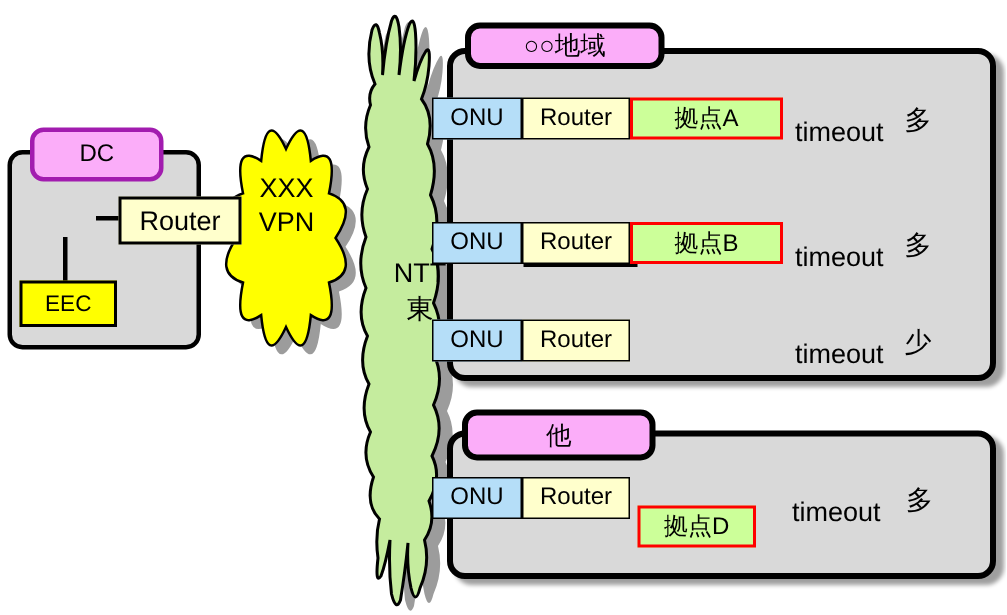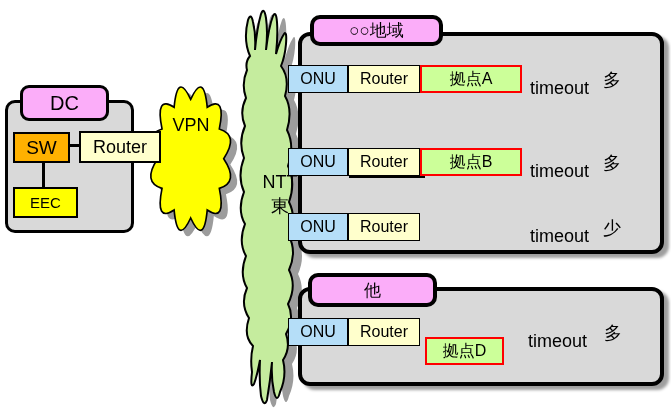--- a/index.html
+++ b/index.html
@@ -17,22 +17,22 @@
   html,body{margin:0;padding:0;background:#fff;}
   #stage{
     position:relative;width:671px;height:410px;background:#fff;overflow:hidden;
     font-family:"Liberation Sans","DejaVu Sans",sans-serif;color:#000;
   }
   .abs{position:absolute;}
   
   .dc-panel{left:5px;top:100px;width:123px;height:127px;background:var(--panel-gray);
     border:3px solid #000;border-radius:10px;z-index:3;}
   .dc-label{left:20px;top:85px;width:83px;height:30px;background:var(--label-pink);
-    border:3px solid #000000;border-radius:9px;z-index:5;
-    display:flex;align-items:center;justify-content:center;font-size:20px;}
+    border:3px solid #a21caf;border-radius:9px;z-index:5;
+    display:flex;align-items:center;justify-content:center;font-size:16px;}
   .sw-box{left:13px;top:132px;width:53px;height:27px;background:var(--sw-orange);
     border:2px solid #000;z-index:5;display:flex;align-items:center;justify-content:center;font-size:19px;}
   .eec-box{left:13px;top:187px;width:61px;height:27px;background:var(--eec-yellow);
     border:2px solid #000;z-index:5;display:flex;align-items:center;justify-content:center;font-size:15px;}
   .routerL-box{left:79px;top:131px;width:78px;height:28px;background:var(--router-cream);
     border:2px solid #000;z-index:6;display:flex;align-items:center;justify-content:center;font-size:18px;}
   .conn-h{left:64px;top:144px;width:17px;height:3px;background:#000;z-index:4;}
   .conn-v{left:42px;top:158px;width:3px;height:30px;background:#000;z-index:4;}
   
   .cloud-svg{left:141px;top:70px;width:101px;height:179px;z-index:1;overflow:visible;}
@@ -63,31 +63,31 @@
   .t-level{position:absolute;top:3px;left:315px;font-size:18px;}
   .stray-line{left:349px;top:176px;width:76px;height:2px;background:#000;z-index:6;}
 </style>
 </head>
 <body>
 
 <div id="stage">
 
   <div class="abs dc-panel"></div>
   <div class="abs dc-label">DC</div>
-  <div class="abs sw-box">SW</div>
   <div class="abs routerL-box">Router</div>
   <div class="abs eec-box">EEC</div>
   <div class="abs conn-h"></div>
   <div class="abs conn-v"></div>
 
   <svg class="abs cloud-svg" viewBox="-6 -13 122 212" preserveAspectRatio="none">
     <path transform="translate(8,7)" fill="#9c9c9c" stroke="none" d="M93.9 92 Q112.8 119.8 88.6 127.2 Q97.1 167.9 74 152.9 Q69.8 195.6 54 162.3 Q38.2 195.6 34 152.9 Q10.9 167.9 19.4 127.2 Q-4.8 119.8 14.1 92 Q-4.8 64.2 19.4 56.8 Q10.9 16.1 34 31.1 Q38.2 -11.6 54 21.7 Q69.8 -11.6 74 31.1 Q97.1 16.1 88.6 56.8 Q112.8 64.2 93.9 92 Z"></path>
     <path fill="#FFFF00" stroke="#000" stroke-width="2" d="M93.9 92 Q112.8 119.8 88.6 127.2 Q97.1 167.9 74 152.9 Q69.8 195.6 54 162.3 Q38.2 195.6 34 152.9 Q10.9 167.9 19.4 127.2 Q-4.8 119.8 14.1 92 Q-4.8 64.2 19.4 56.8 Q10.9 16.1 34 31.1 Q38.2 -11.6 54 21.7 Q69.8 -11.6 74 31.1 Q97.1 16.1 88.6 56.8 Q112.8 64.2 93.9 92 Z"></path>
   </svg>
   <div class="abs cloud-text">
+    <div>XXX</div>
     <div>VPN</div>
   </div>
 
   <svg class="abs ntt-svg" viewBox="0 0 72 398" preserveAspectRatio="none">
     <path transform="translate(9,4)" fill="#9c9c9c" stroke="none" d="M22 50 Q15 34 20 14 Q23 6 25 16 Q28 28 27 44 Q29 22 33 8 Q36 0 38 12 Q40 26 38 44 Q41 20 45 10 Q48 4 49 16 Q50 30 48 48 Q52 34 56 28 Q59 24 58 38 Q57 50 53 60 Q62 72 57 90 Q65 104 59 124 Q67 140 60 160 Q68 176 61 196 Q69 212 61 230 Q69 246 61 264 Q69 280 60 298 Q67 312 58 328 Q63 342 55 354 Q59 370 52 386 Q49 398 46 386 Q43 372 44 356 Q42 376 39 394 Q36 402 33 390 Q31 374 32 354 Q29 370 26 378 Q22 384 24 366 Q22 352 25 340 Q15 330 21 312 Q12 298 19 282 Q11 268 18 250 Q10 236 17 218 Q9 204 16 186 Q9 170 16 152 Q10 136 17 120 Q11 106 18 92 Q13 78 19 64 Q17 56 22 50 Z"></path>
     <path fill="#C5EC9E" stroke="#000" stroke-width="2" d="M22 50 Q15 34 20 14 Q23 6 25 16 Q28 28 27 44 Q29 22 33 8 Q36 0 38 12 Q40 26 38 44 Q41 20 45 10 Q48 4 49 16 Q50 30 48 48 Q52 34 56 28 Q59 24 58 38 Q57 50 53 60 Q62 72 57 90 Q65 104 59 124 Q67 140 60 160 Q68 176 61 196 Q69 212 61 230 Q69 246 61 264 Q69 280 60 298 Q67 312 58 328 Q63 342 55 354 Q59 370 52 386 Q49 398 46 386 Q43 372 44 356 Q42 376 39 394 Q36 402 33 390 Q31 374 32 354 Q29 370 26 378 Q22 384 24 366 Q22 352 25 340 Q15 330 21 312 Q12 298 19 282 Q11 268 18 250 Q10 236 17 218 Q9 204 16 186 Q9 170 16 152 Q10 136 17 120 Q11 106 18 92 Q13 78 19 64 Q17 56 22 50 Z"></path>
   </svg>
   <div class="abs ntt-text">
     <div>NTT</div>
     <div>東</div>

